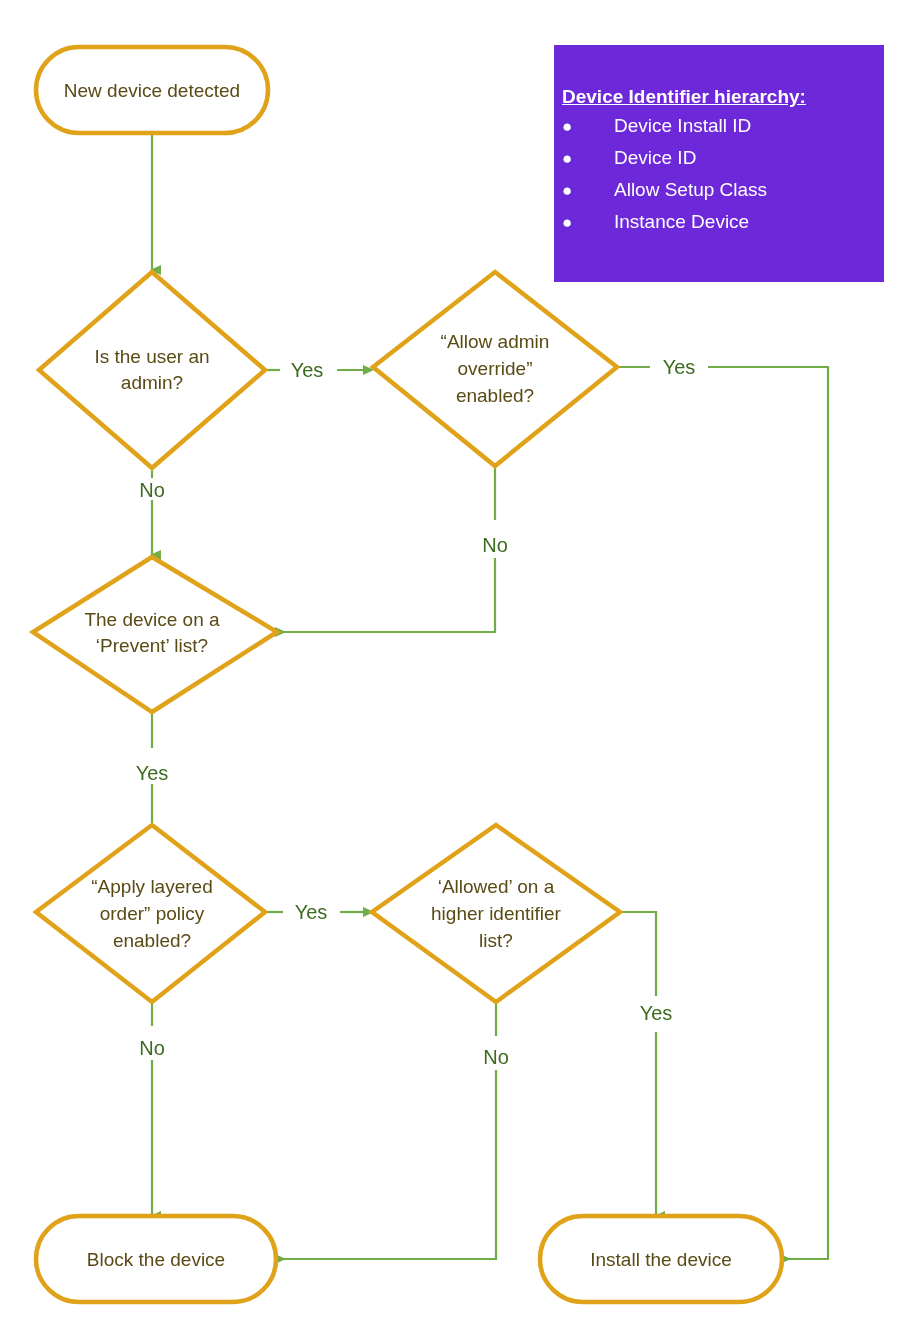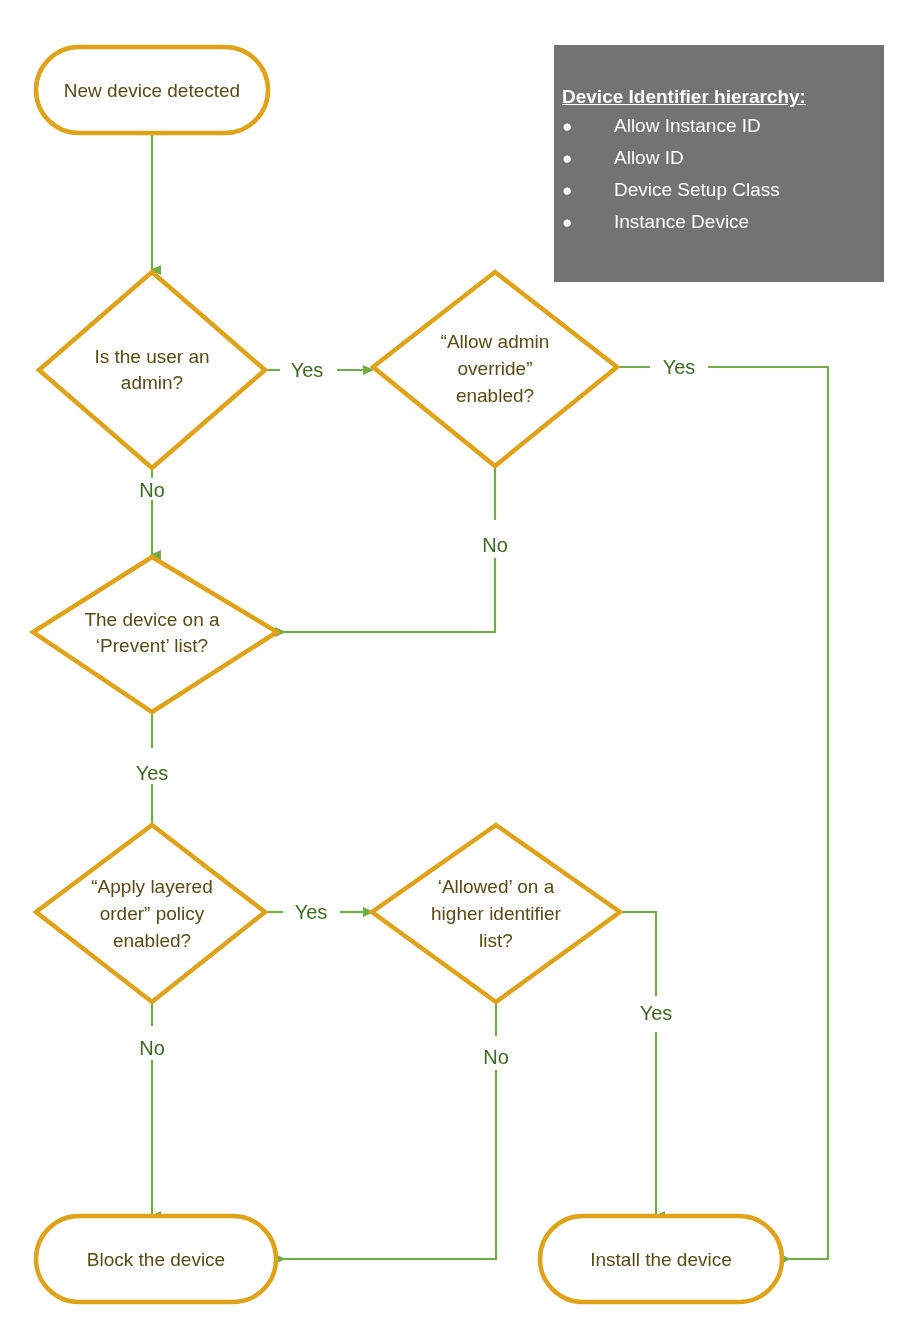--- a/index.html
+++ b/index.html
@@ -30,21 +30,21 @@
     fill: #5a4a14;
   }
   .edge-label {
     font-family: "Liberation Sans", sans-serif;
     font-size: 20px;
     fill: #3c6b1f;
   }
   .legend-box {
     position: absolute;
     box-sizing: border-box;
-    background: #737373;
+    background: #6d28d9;
   }
   .legend-title {
     font-family: "Liberation Sans", sans-serif;
     font-size: 19px;
     font-weight: bold;
     color: #ffffff;
     text-decoration: underline;
     margin: 0 0 2px 0;
     white-space: nowrap;
   }
@@ -180,29 +180,29 @@
       <text class="node-text" x="661" y="1266" text-anchor="middle">Install the device</text>
     </g>
 
   </svg>
 
   <div class="legend-box" style="left:554px; top:45px; width:330px; height:237px; padding:41px 0 0 8px;">
     <div class="legend-title">Device Identifier hierarchy:</div>
     <ul class="legend-list">
       <li>
         <span class="legend-bullet">●</span>
-        <span>Allow Instance ID</span>
-      </li>
-      <li>
-        <span class="legend-bullet">●</span>
-        <span>Allow ID</span>
-      </li>
-      <li>
-        <span class="legend-bullet">●</span>
-        <span>Device Setup Class</span>
+        <span>Device Install ID</span>
+      </li>
+      <li>
+        <span class="legend-bullet">●</span>
+        <span>Device ID</span>
+      </li>
+      <li>
+        <span class="legend-bullet">●</span>
+        <span>Allow Setup Class</span>
       </li>
       <li>
         <span class="legend-bullet">●</span>
         <span>Instance Device</span>
       </li>
     </ul>
   </div>
 
 </div>
 

